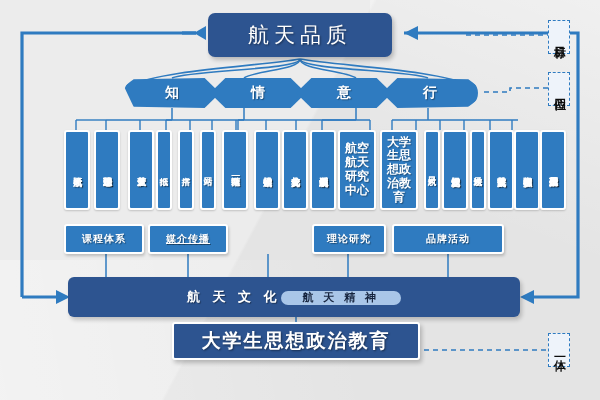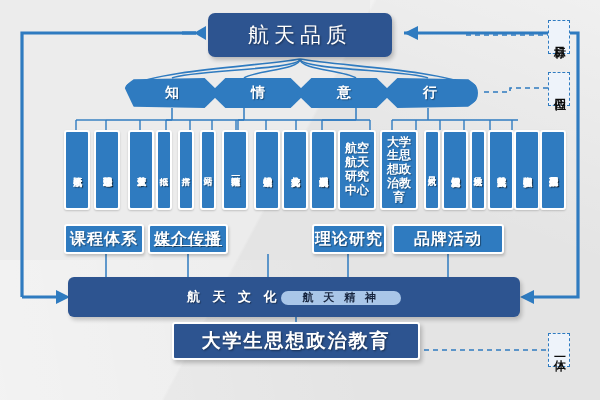--- a/index.html
+++ b/index.html
@@ -69,21 +69,21 @@
     writing-mode: horizontal-tb; text-orientation: mixed;
     font-size: 12px; line-height: 1.15; padding: 3px 1px;
   }
 
   
   .cat {
     position: absolute; top: 224px; height: 30px;
     background: #2f7bc0; border: 2px solid #ffffff; border-radius: 3px;
     box-shadow: 1px 2px 3px rgba(0,0,0,.2);
     display: flex; align-items: center; justify-content: center;
-    color: #fff; font-size: 16px; font-weight: bold; letter-spacing: 1px;
+    color: #fff; font-size: 10px; font-weight: bold; letter-spacing: 1px;
     text-shadow: 1px 1px 1px rgba(0,0,0,.4);
   }
 
   
   .culture-bar {
     position: absolute; left: 68px; top: 277px; width: 452px; height: 40px;
     background: #2d5490; border-radius: 6px;
     box-shadow: 2px 3px 4px rgba(0,0,0,.2);
     display: flex; flex-direction: row; align-items: center; justify-content: center;
   }

